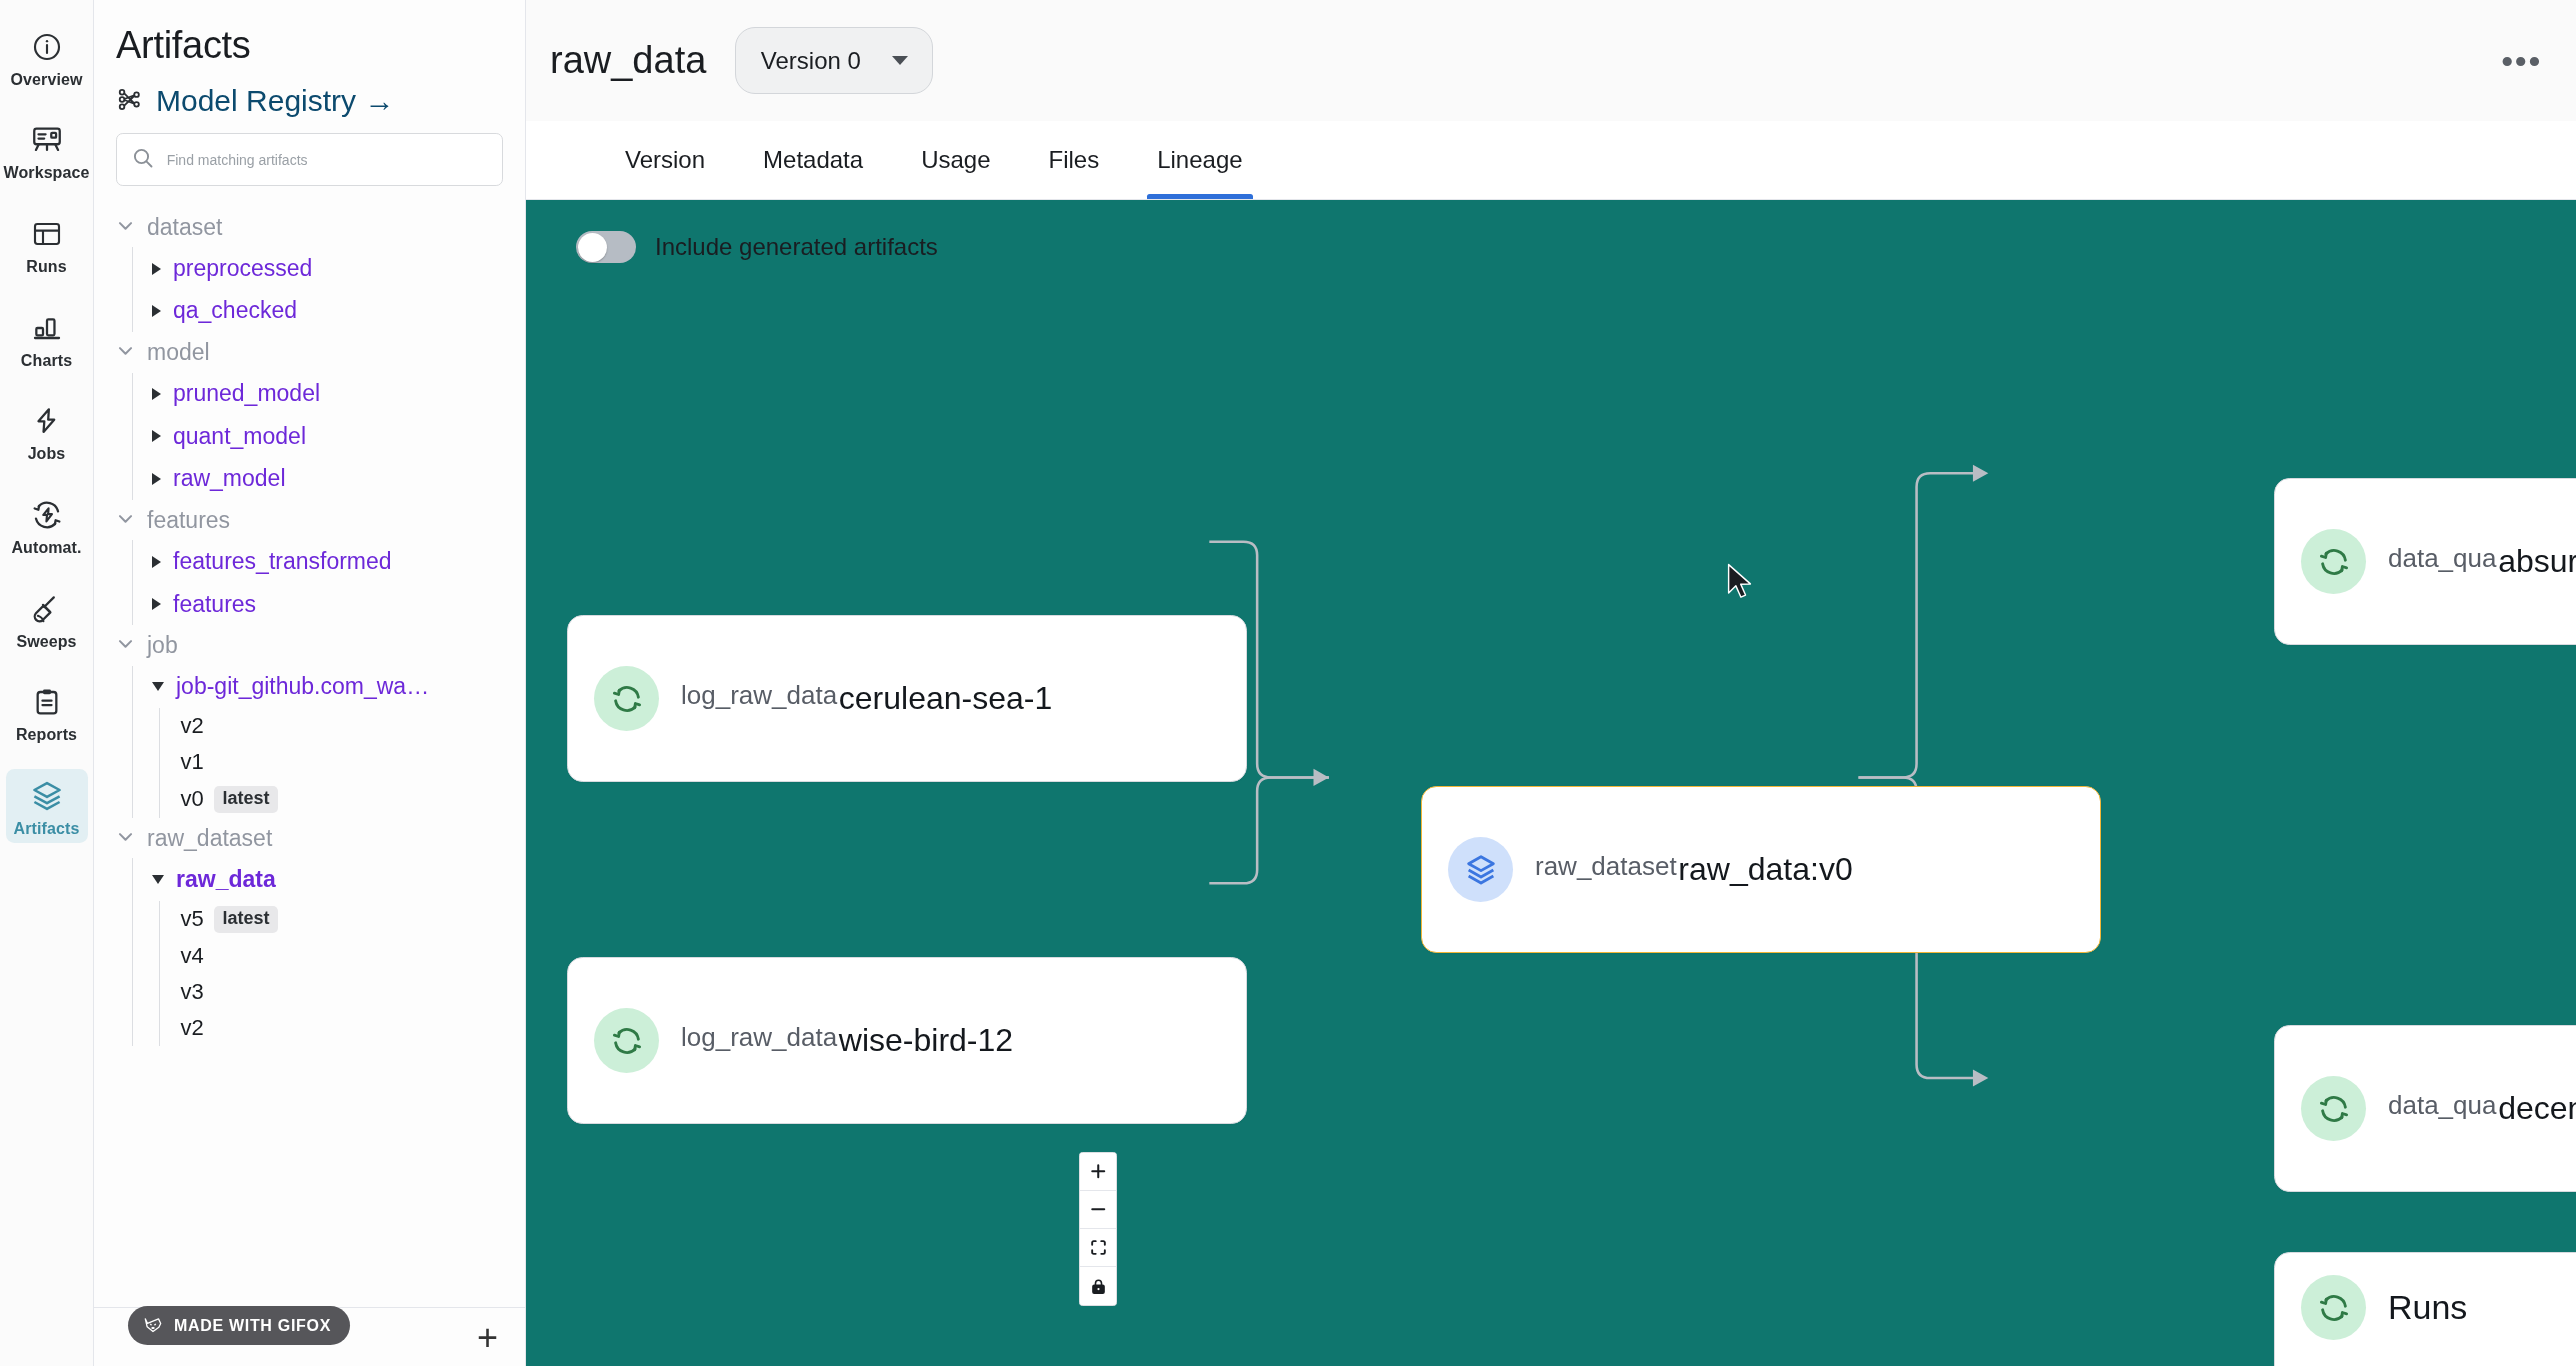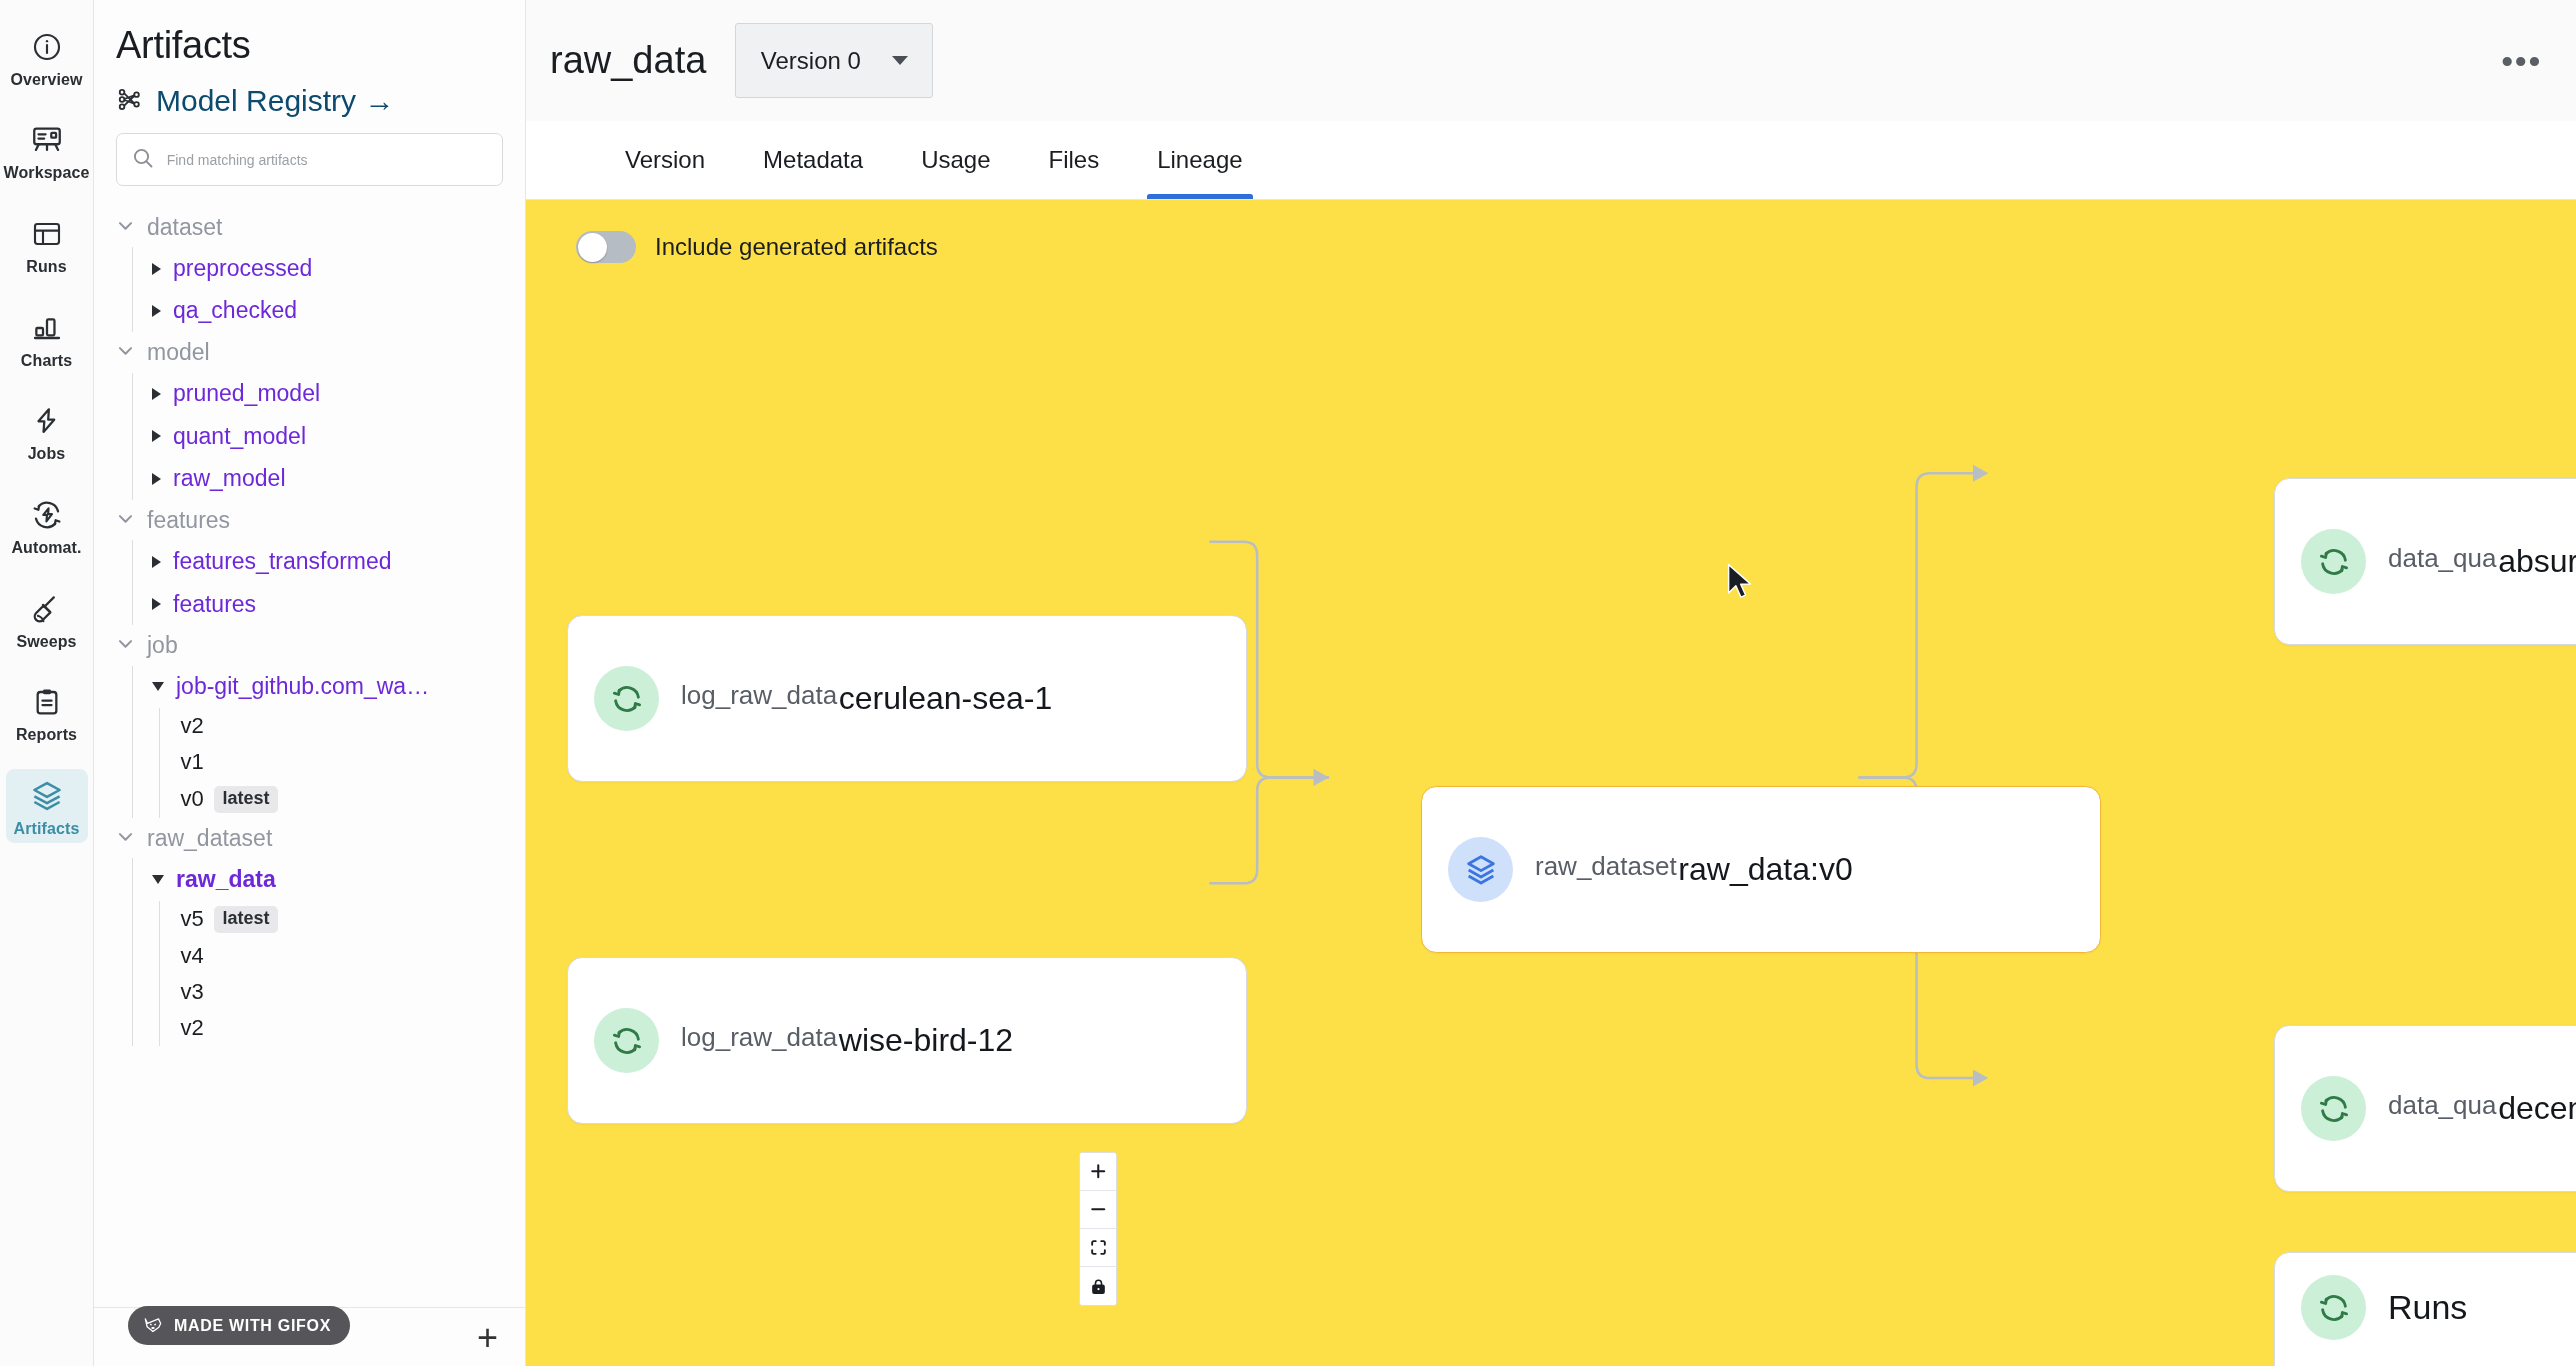--- a/index.html
+++ b/index.html
@@ -126,23 +126,23 @@
   .main { flex: 1 1 auto; display: flex; flex-direction: column; min-width: 0; background: #fff; }
   .main-head {
     height: 121px; background: #fafafa;
     display: flex; align-items: center;
     padding: 0 29px 0 24px;
     position: relative;
   }
   .art-title { font-size: 38px; color: #1a1d21; font-weight: 400; }
   .ver-select {
     margin-left: 29px;
-    border: 0.9px solid #d3d6da; border-radius: 3px;
+    border: 0.9px solid #d3d6da; border-radius: 20px;
     background: #f0f1f2;
-    height: 75px; min-width: 198px;
+    height: 67px; min-width: 198px;
     display: flex; align-items: center; justify-content: center; gap: 31px;
     padding: 0 22px; cursor: pointer;
   }
   .ver-select .vs-label { font-size: 24px; color: #1a1d21; }
   .caret { width: 0;height:0; border-left:8.5px solid transparent;border-right:8.5px solid transparent;border-top:9.4px solid #4a4f55; }
   .dots { position: absolute; right: 34px; top: 44px; font-size: 34px; color: #5a5f66; letter-spacing: 1.7px; cursor: pointer; line-height: 1;}
 
   .tabs {
     height: 79px; background: #fff;
     border-bottom: 0.9px solid #e4e6eb;
@@ -154,21 +154,21 @@
     padding: 0 29px; font-size: 24px; color: #1a1d21;
     cursor: pointer; position: relative;
   }
   .tab.active::after {
     content:''; position: absolute; left: 19px; right: 19px; bottom: 0;
     height: 5.1px; background: #2e6fd9; border-radius: 2.6px 2.6px 0 0;
   }
 
   .canvas {
     flex: 1 1 auto; position: relative;
-    background: #fde047; overflow: hidden;
+    background: #0f766e; overflow: hidden;
   }
   .toggle-row {
     display: flex; align-items: center; gap: 19px;
     padding: 31px 0 0 50px;
   }
   .switch {
     width: 60px; height: 32px; border-radius: 16px;
     background: #b6bcc4; position: relative; cursor: pointer; flex: 0 0 auto;
   }
   .switch .knob {

